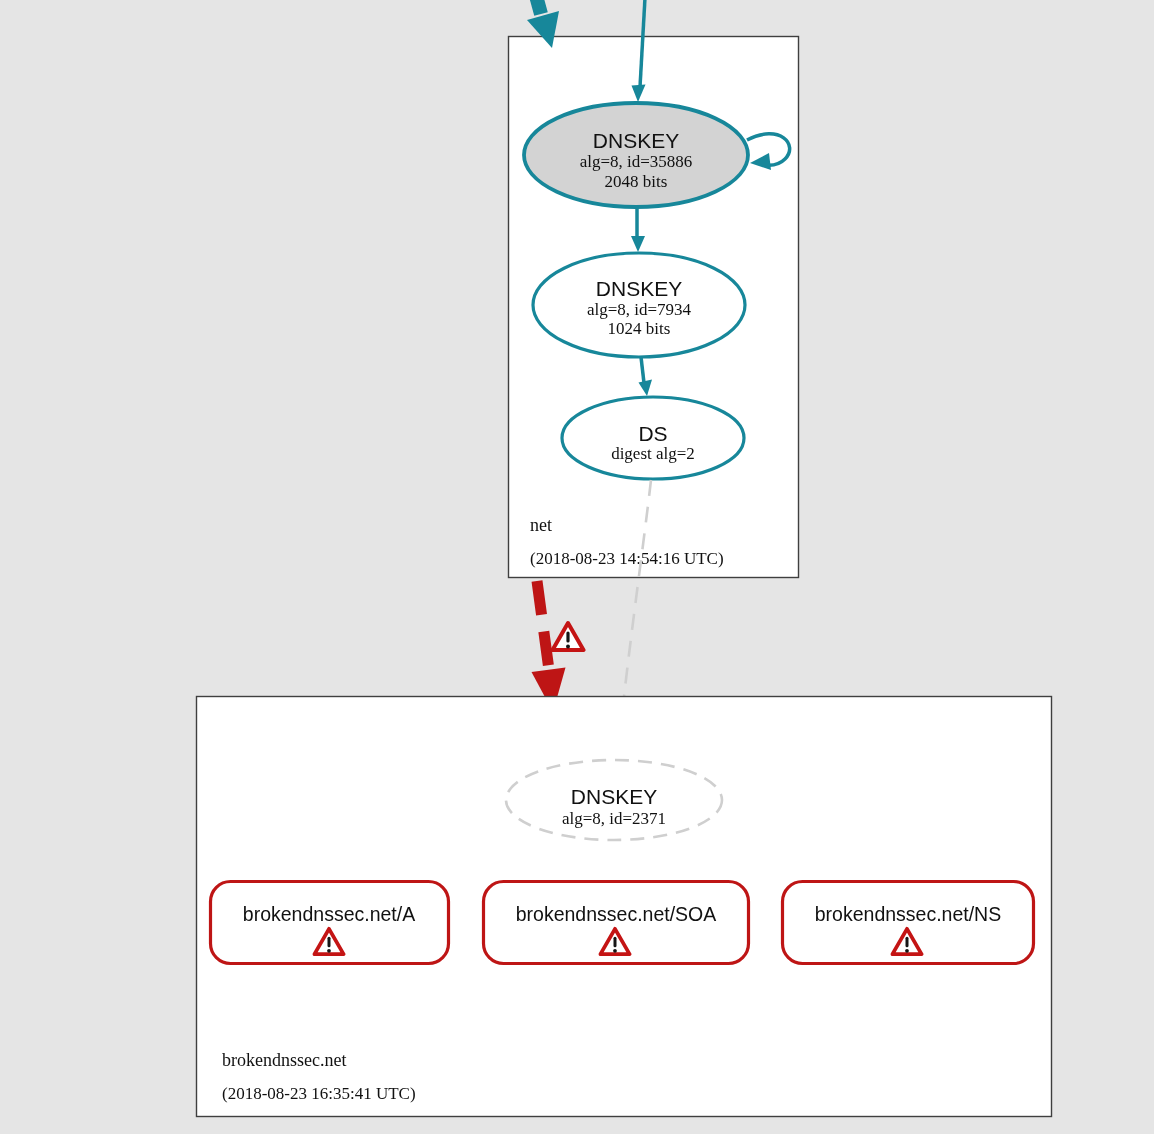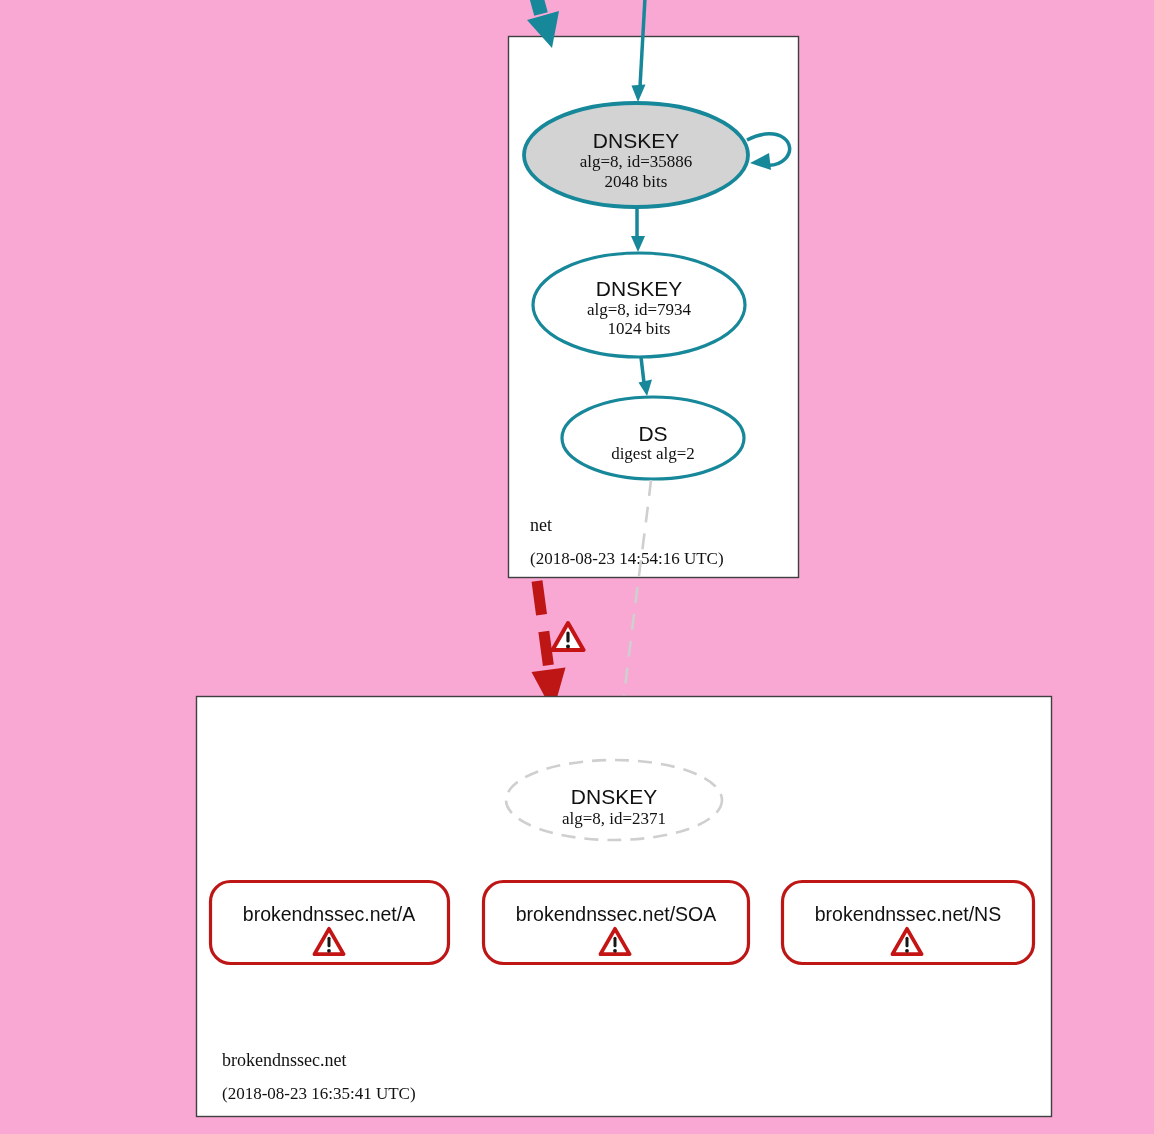--- a/index.html
+++ b/index.html
@@ -4,21 +4,21 @@
 <style>
   html, body {
     margin: 0;
     padding: 0;
     background: #ffffff;
   }
   .canvas-wrap {
     width: 1154px;
     height: 1134px;
     position: relative;
-    background: #f9a8d4;
+    background: #e5e5e5;
     overflow: hidden;
   }
   svg { display: block; }
   text { user-select: none; }
   .node-title {
     font-family: "Liberation Sans", sans-serif;
     font-size: 21px;
     fill: #111111;
   }
   .node-detail {

